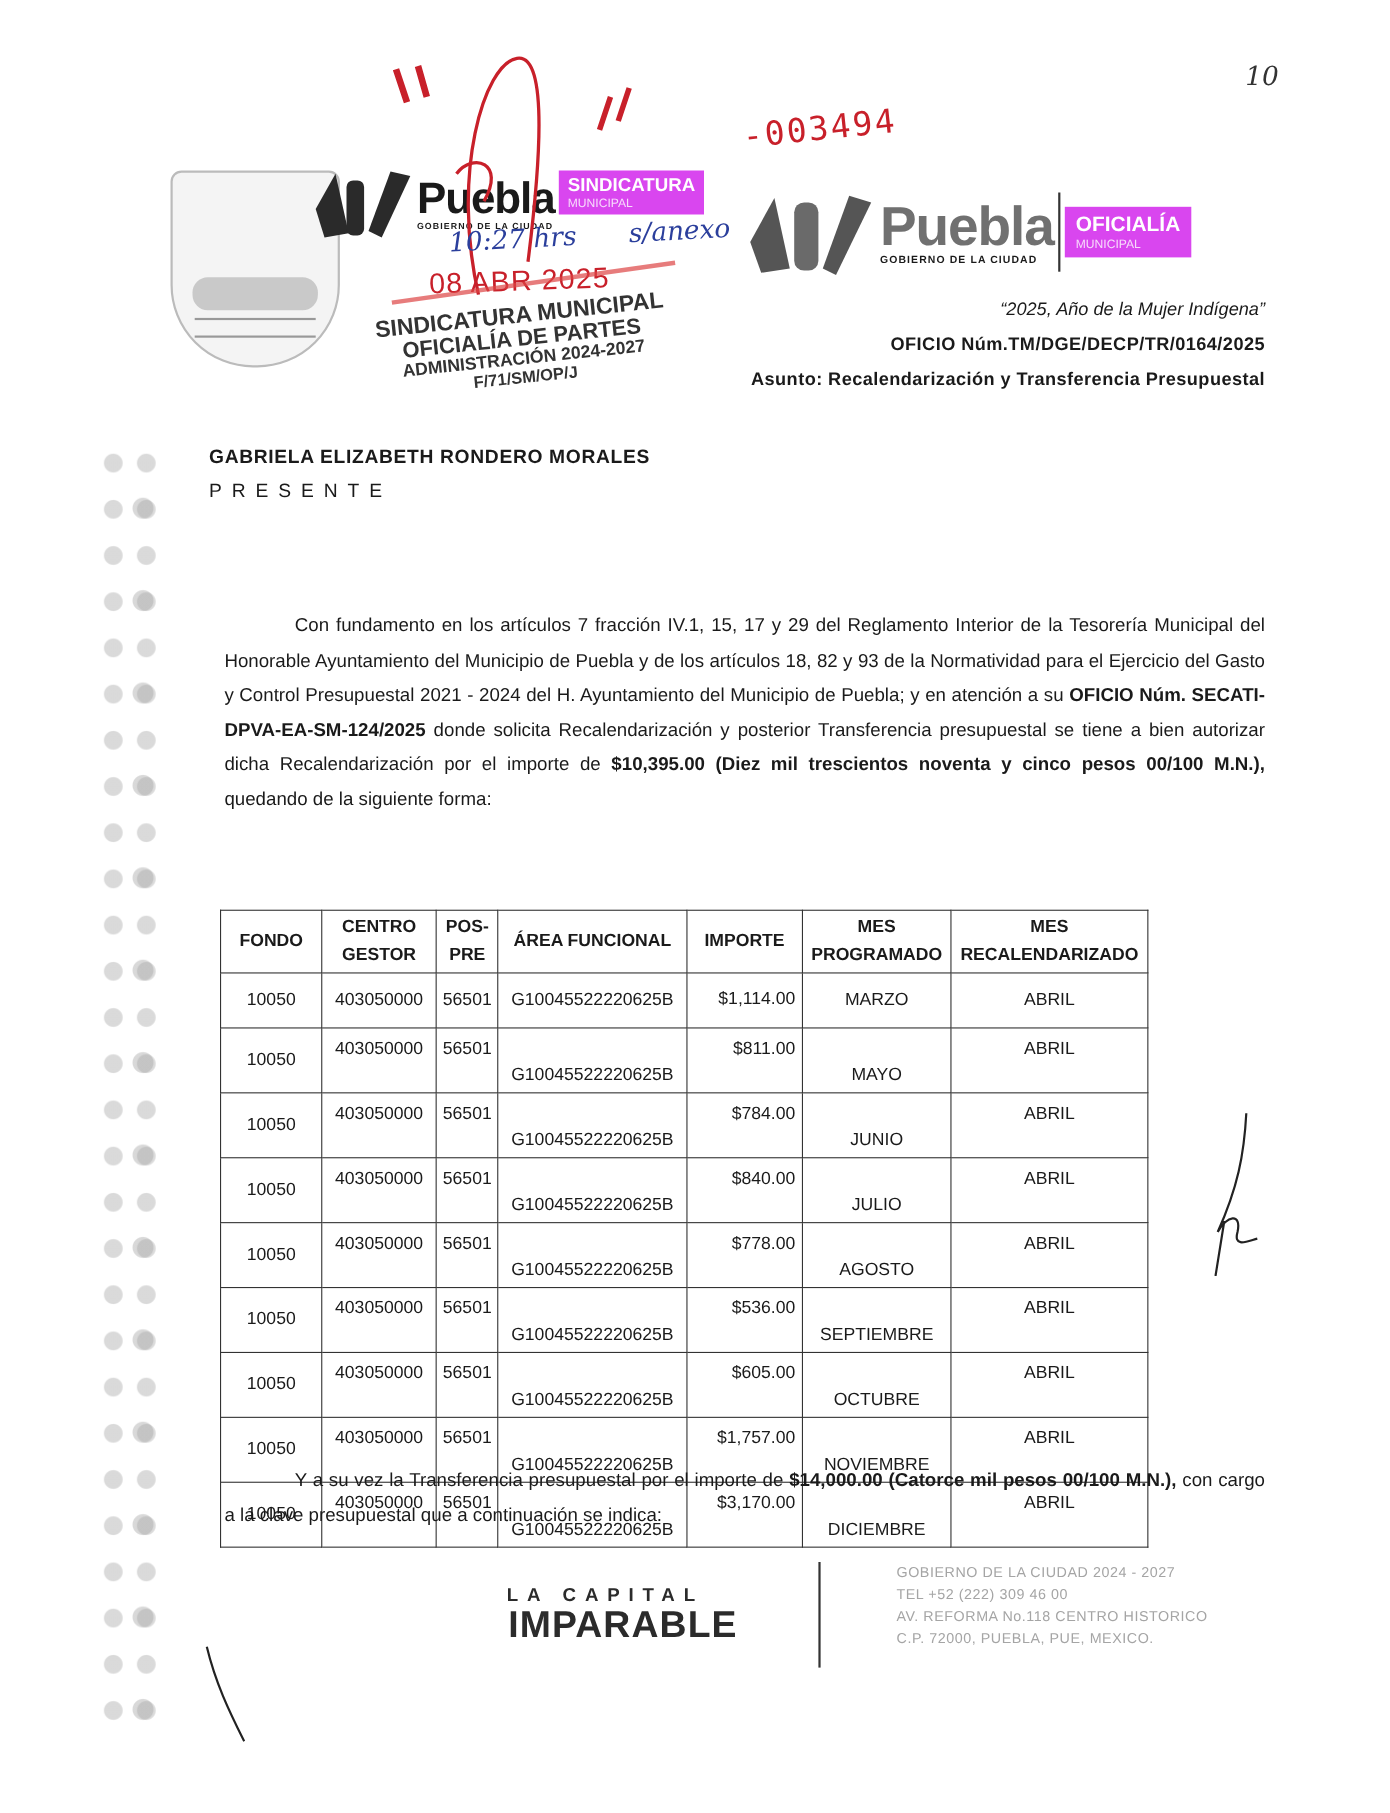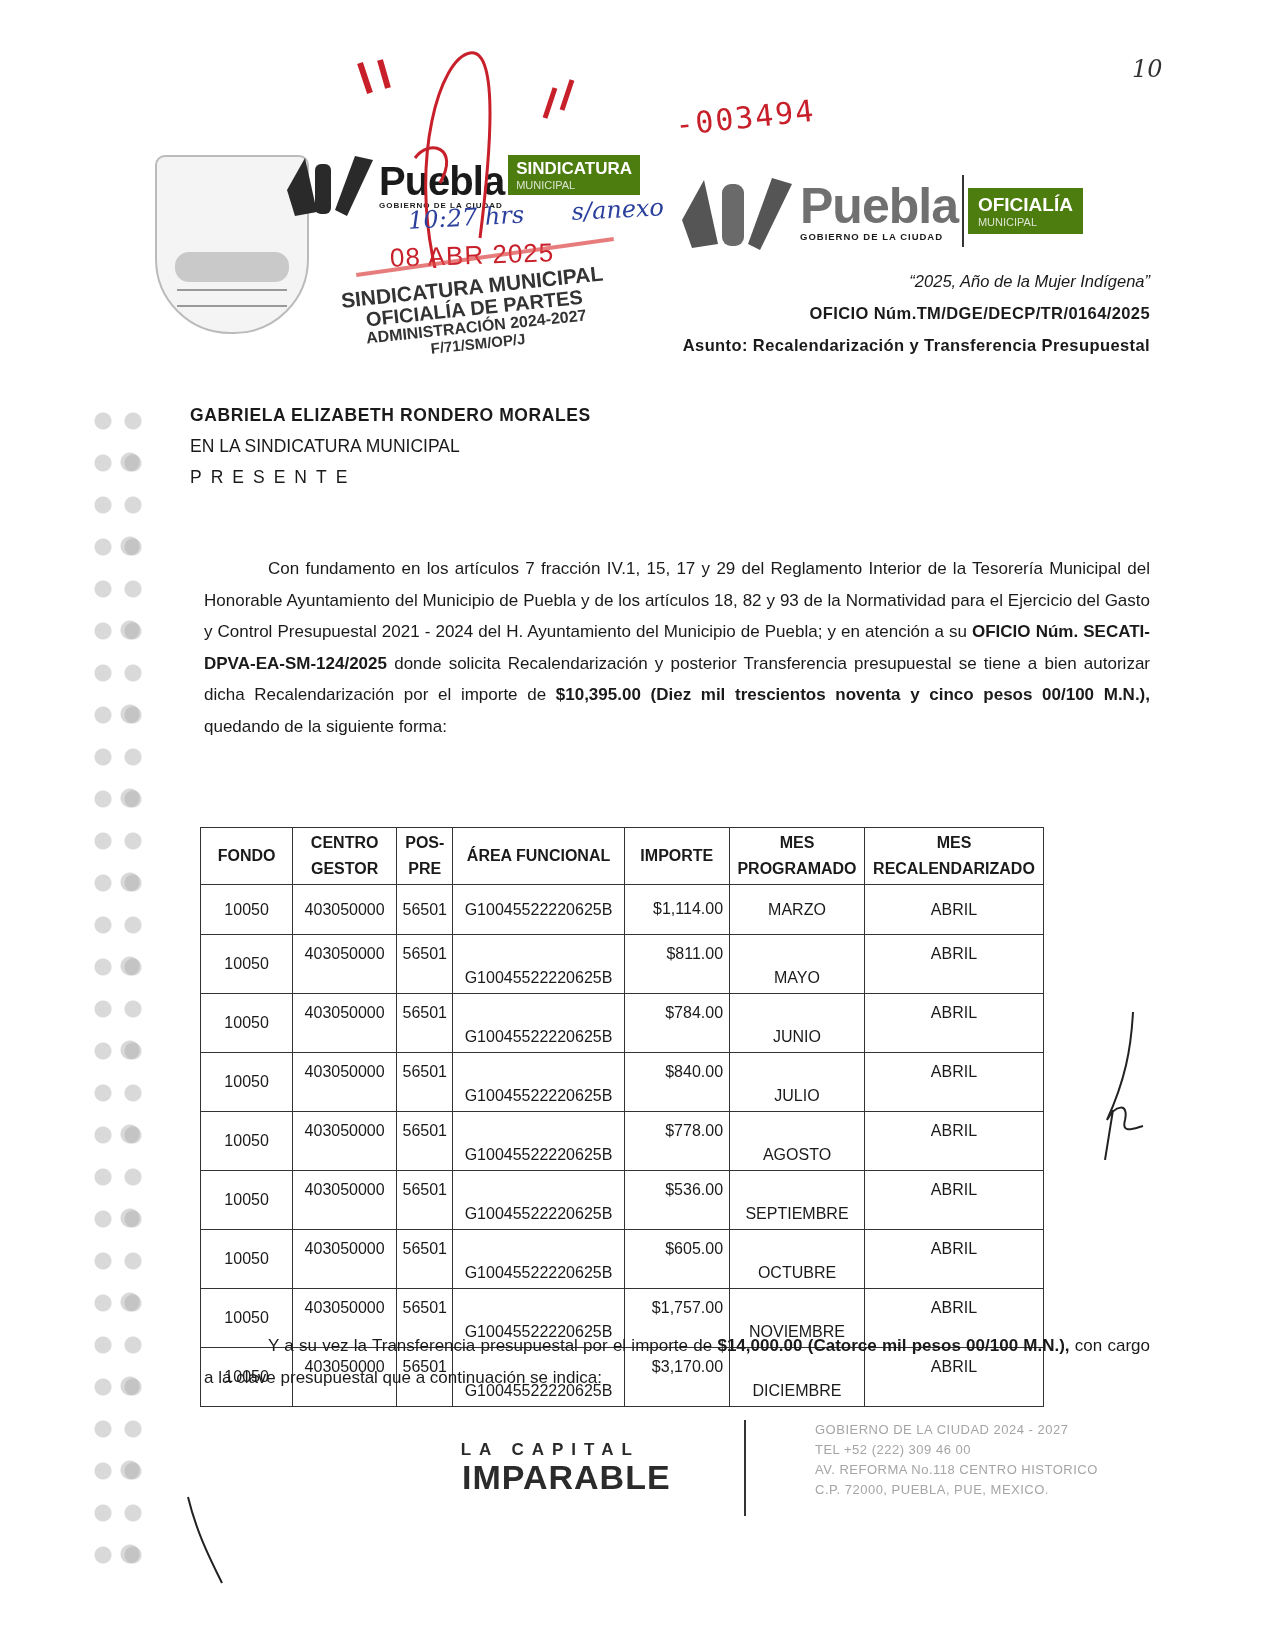--- a/index.html
+++ b/index.html
@@ -16,21 +16,21 @@
     background-size: 40px 84px; }
   
   .shield { left:155px; top:155px; width:150px; height:175px; border:2px solid #bbb;
     border-radius: 10px 10px 75px 75px; background:#f4f4f4; }
   .shield .water { position:absolute; left:18px; right:18px; top:95px; height:30px;
     background:#c9c9c9; border-radius:14px; }
   .shield .waves { position:absolute; left:20px; right:20px; top:132px; height:14px;
     border-top:2px solid #999; border-bottom:2px solid #999; }
   .puebla-word { font-weight:bold; font-size:40px; letter-spacing:-1px; line-height:1; }
   .gob { font-size:8px; font-weight:bold; letter-spacing:1px; }
-  .box-label { background:#4d7c0f; color:#fff; padding:4px 8px; font-weight:bold; }
+  .box-label { background:#d946ef; color:#fff; padding:4px 8px; font-weight:bold; }
   .box-label .small { font-size:11px; font-weight:normal; display:block; opacity:0.8; }
   
   .red { color:#c8202a; }
   .blue { color:#2b3f9c; font-style:italic; font-family:"DejaVu Serif", serif; }
   .stamp-grey { color:#333; font-weight:bold; transform:rotate(-6deg); transform-origin:left top;
     text-align:center; line-height:1.05; }
   
   .hdr-right { right:114px; text-align:right; }
   
   .addr { left:190px; top:400px; font-size:17.5px; line-height:31px; }
@@ -126,21 +126,20 @@
     <span class="small">MUNICIPAL</span>
   </div>
 </div>
 
 <div class="abs hdr-right" style="top:272px; font-size:16.5px; font-style:italic;">“2025, Año de la Mujer Indígena”</div>
 <div class="abs hdr-right" style="top:304px; font-size:16.5px; font-weight:bold; letter-spacing:0.4px;">OFICIO Núm.TM/DGE/DECP/TR/0164/2025</div>
 <div class="abs hdr-right" style="top:336px; font-size:16.5px; font-weight:bold; letter-spacing:0.4px;">Asunto: Recalendarización y Transferencia Presupuestal</div>
 
 <div class="abs addr">
   <div class="name">GABRIELA ELIZABETH RONDERO MORALES</div>
-  <div>EN LA SINDICATURA MUNICIPAL</div>
   <div class="presente">PRESENTE</div>
 </div>
 
 <div class="abs para" style="top:553px;">
   <span class="indent"></span><span>Con fundamento en los artículos 7 fracción IV.1, 15, 17 y 29 del Reglamento Interior de la Tesorería Municipal del Honorable Ayuntamiento del Municipio de Puebla y de los artículos 18, 82 y 93 de la Normatividad para el Ejercicio del Gasto y Control Presupuestal 2021 - 2024 del H. Ayuntamiento del Municipio de Puebla; y en atención a su </span><b>OFICIO Núm. SECATI-DPVA-EA-SM-124/2025</b><span> donde solicita Recalendarización y posterior Transferencia presupuestal se tiene a bien autorizar dicha Recalendarización por el importe de </span><b>$10,395.00 (Diez mil trescientos noventa y cinco pesos 00/100 M.N.),</b><span> quedando de la siguiente forma:</span>
 </div>
 
 <table class="bud">
   <colgroup>
     <col style="width:112px">

